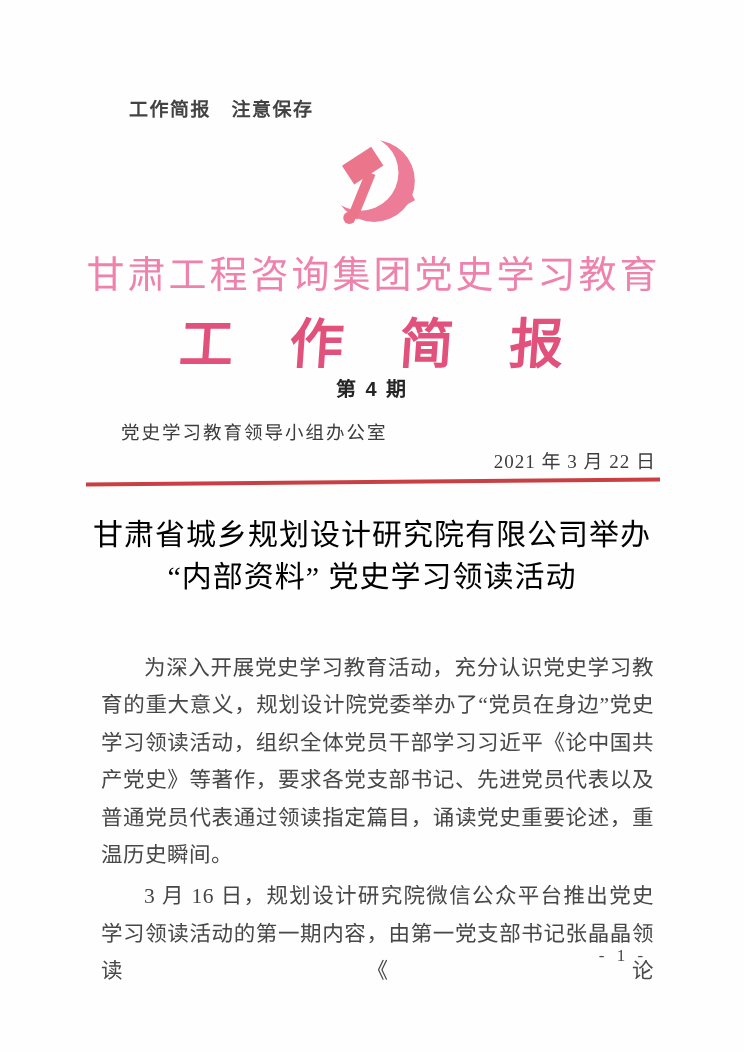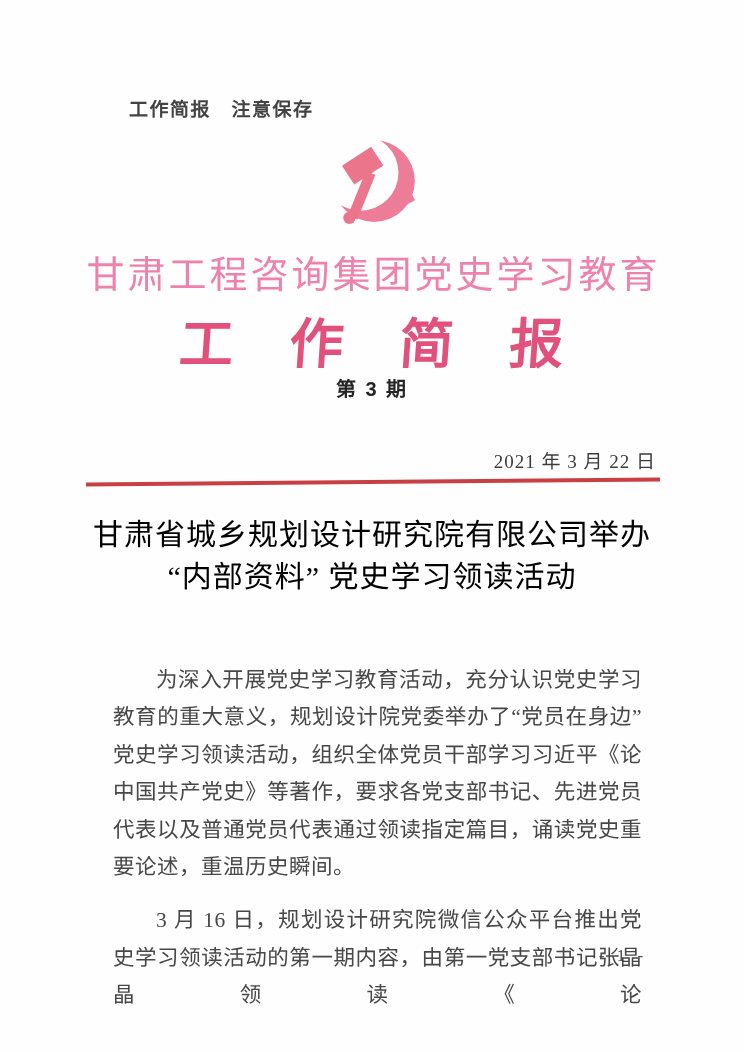--- a/index.html
+++ b/index.html
@@ -120,21 +120,21 @@
     top: 646px;
     left: 97px;
     width: 561px;
     font-size: 21.5px;
     line-height: 37.4px;
     letter-spacing: 0.5px;
     text-align: justify;
     color: #474747;
   }
   .article-body p {
-    margin: 16px;
+    margin: 4px;
     text-indent: 2em;
   }
   .article-body p.continues {
     text-align-last: justify;
   }
 
   .page-number {
     position: absolute;
     top: 946px;
     left: 588px;
@@ -167,23 +167,24 @@
 
         <circle cx="13" cy="80" r="6" fill="#e9677f"></circle>
       </g>
     </svg>
   </div>
 
   <div class="org-title">甘肃工程咨询集团党史学习教育</div>
 
   <div class="bulletin-title">工作简报</div>
 
-  <div class="issue-no">第 3 期</div>
+  <div class="issue-no">第 4 期</div>
 
   <div class="issuer-block">
+    <div>党史学习教育领导小组办公室</div>
   </div>
 
   <div class="issue-date">2021 年 3 月 22 日</div>
 
   <div class="red-rule"></div>
 
   <div class="article-heading">
     <div>甘肃省城乡规划设计研究院有限公司举办</div>
     <div>“内部资料” 党史学习领读活动</div>
   </div>

